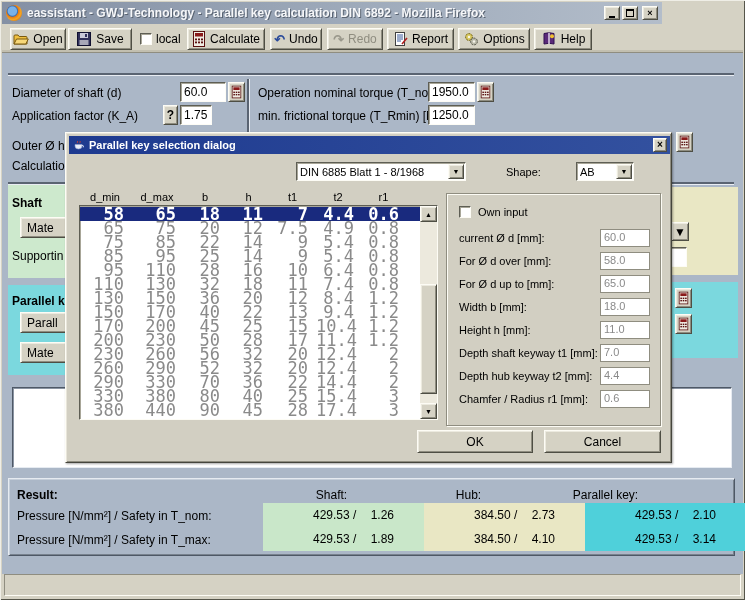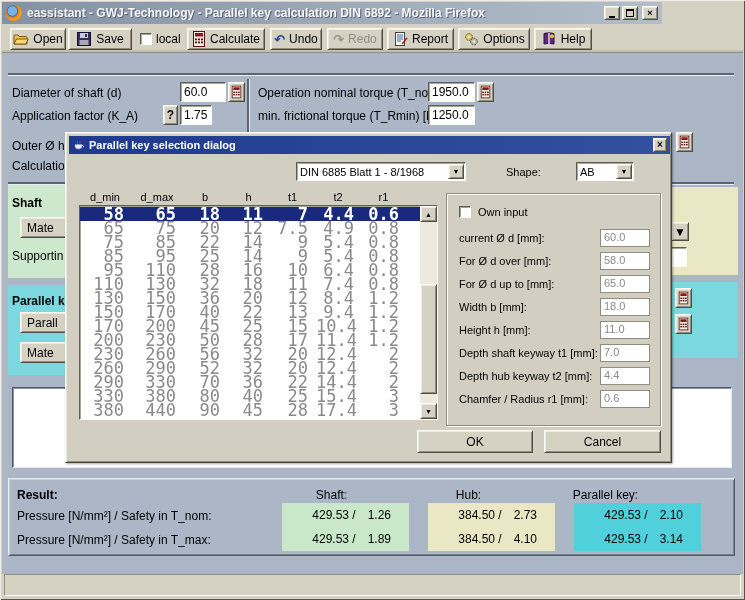--- a/index.html
+++ b/index.html
@@ -62,24 +62,24 @@
   .message-area { position:absolute; left:12px; top:387px; width:720px; height:81px; background:#fff;
     border:1px solid; border-color:#4e5866 #e6ebf1 #e6ebf1 #4e5866; box-shadow:inset 1px 1px 0 #8a94a2; }
 
   
   .result-panel { position:absolute; left:8px; top:478px; width:727px; height:78px; background:#abb7c7;
     border:1px solid; border-color:#e6ebf1 #4e5866 #4e5866 #e6ebf1; box-shadow:inset 1px 1px 0 #c6cfda, inset -1px -1px 0 #78828e; }
   .res-title { position:absolute; font-size:12px; font-weight:bold; }
   .res-collabel { position:absolute; width:137px; text-align:center; font-size:12px; }
   .res-rowlabel { position:absolute; font-size:12px; white-space:nowrap; }
   .result-cols { position:absolute; left:254px; top:24px; display:flex; }
-  .rescol { width:127px;margin-left:19px; }
+  .rescol { width:161px; }
   .resrow { height:24px; display:flex; align-items:center; font-size:12px; }
   .rv1 { width:58%; text-align:right; }
-  .rv2 { flex:1; text-align:right; padding-right:18px; }
+  .rv2 { flex:1; text-align:right; padding-right:30px; }
 
   
   .statusbar { position:absolute; left:4px; top:574px; width:737px; height:22px; background:#d5d2c4;
     border:1px solid; border-color:#8f8d80 #fdfcf5 #fdfcf5 #8f8d80; }
 
   
   .dialog { position:absolute; left:65px; top:132px; width:607px; height:331px; background:#d2cfc2;
     border:1px solid; border-color:#fdfcf5 #45453c #45453c #fdfcf5;
     box-shadow:inset 1px 1px 0 #e8e5da, inset -1px -1px 0 #8f8d80, 1px 1px 2px rgba(0,0,0,.35); z-index:10; }
   .dtitle { position:absolute; left:3px; top:3px; width:601px; height:18px;

